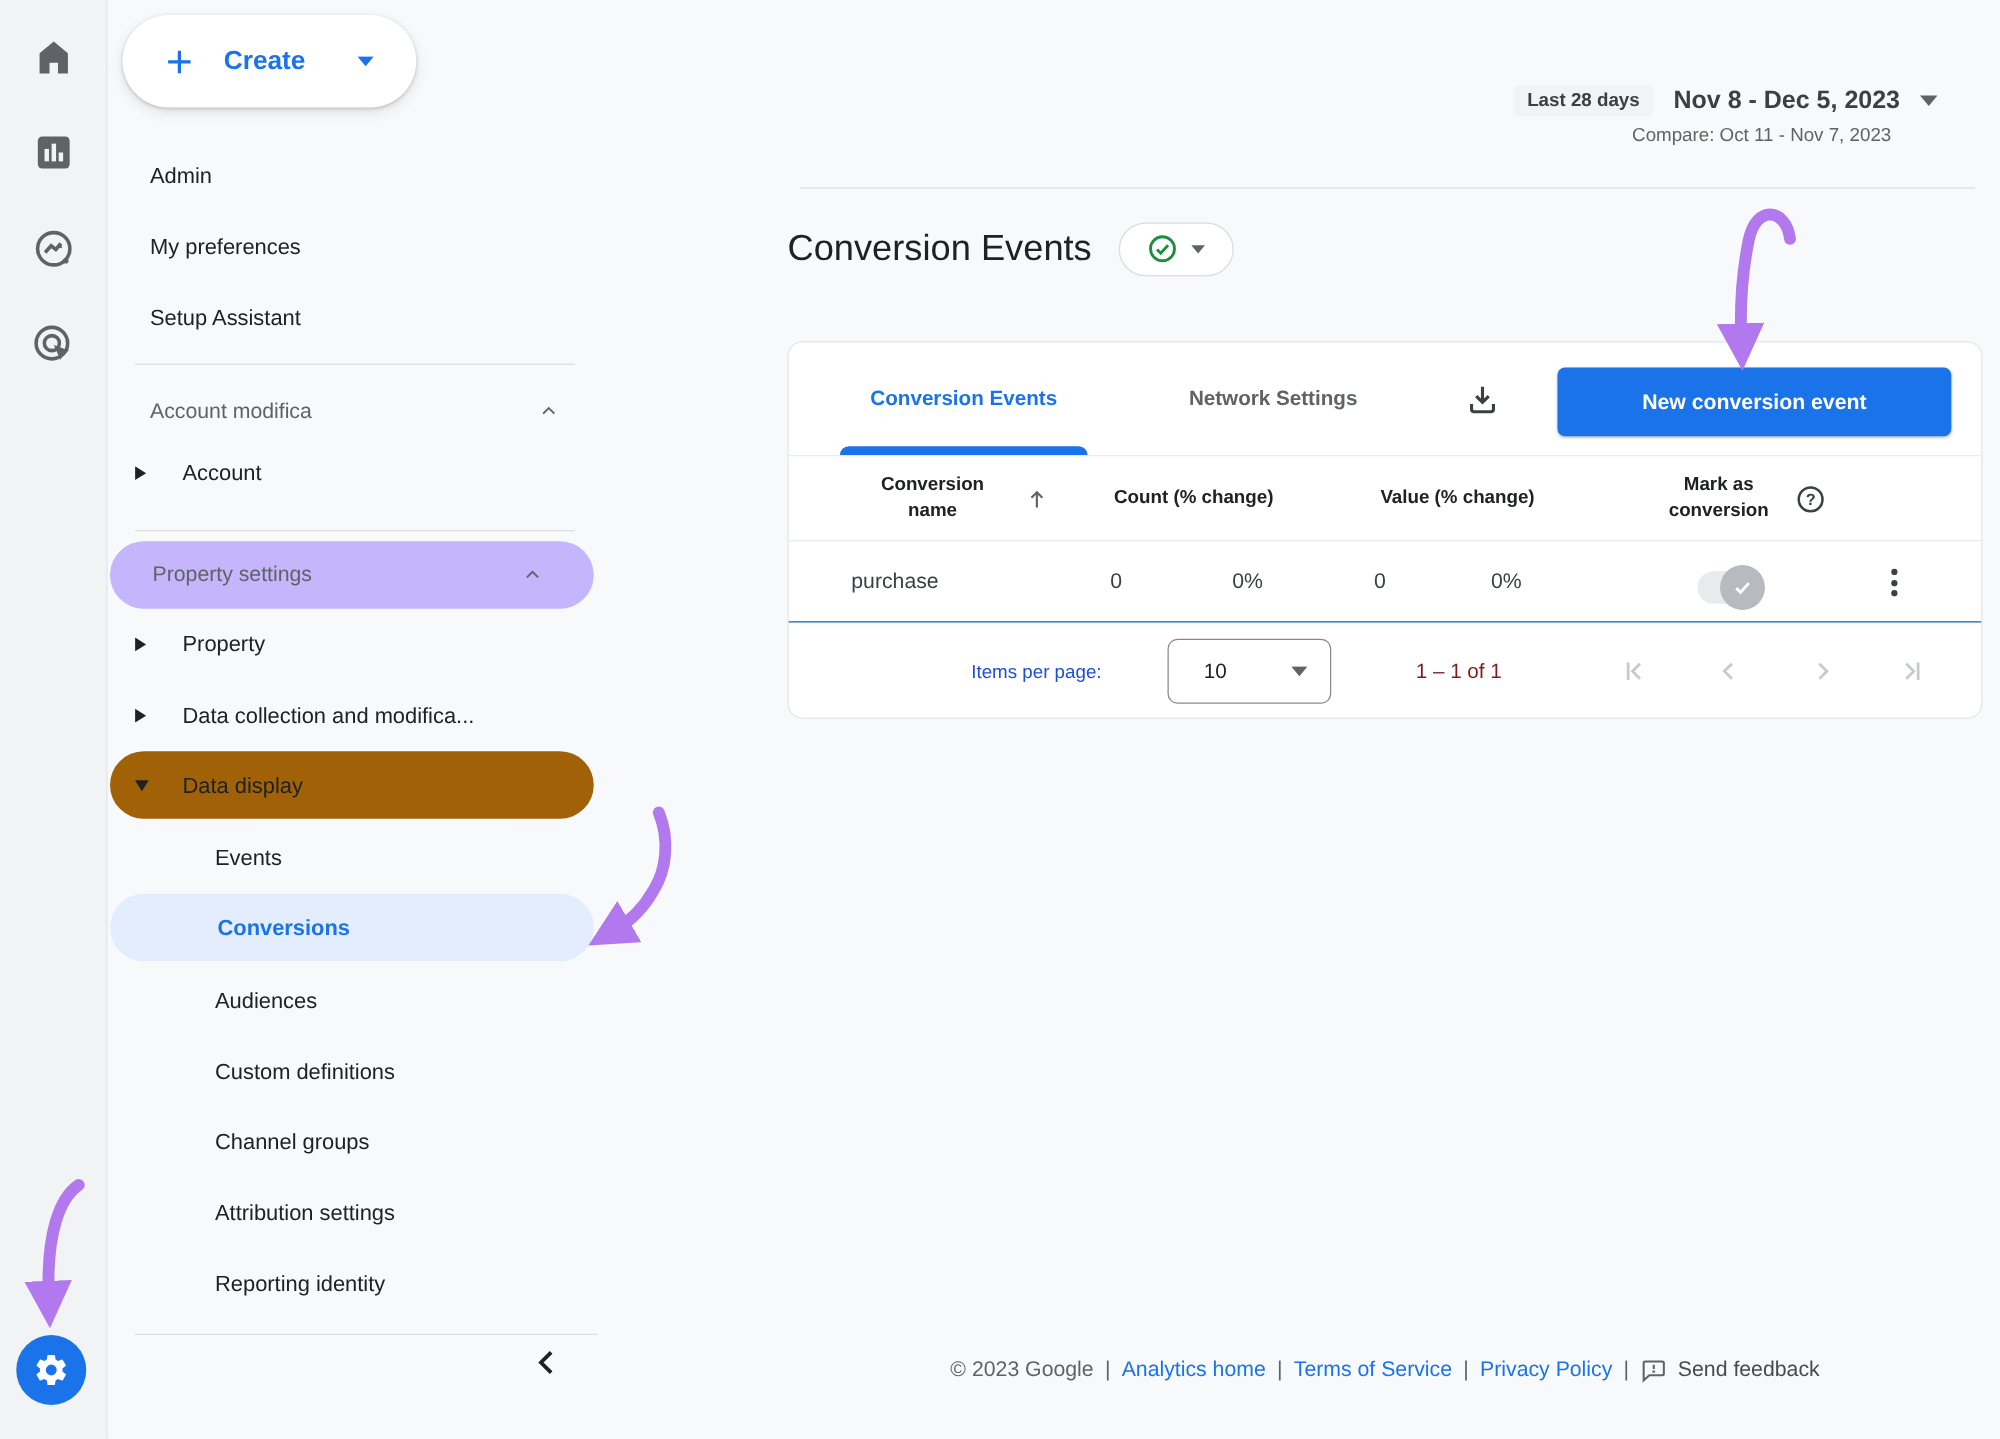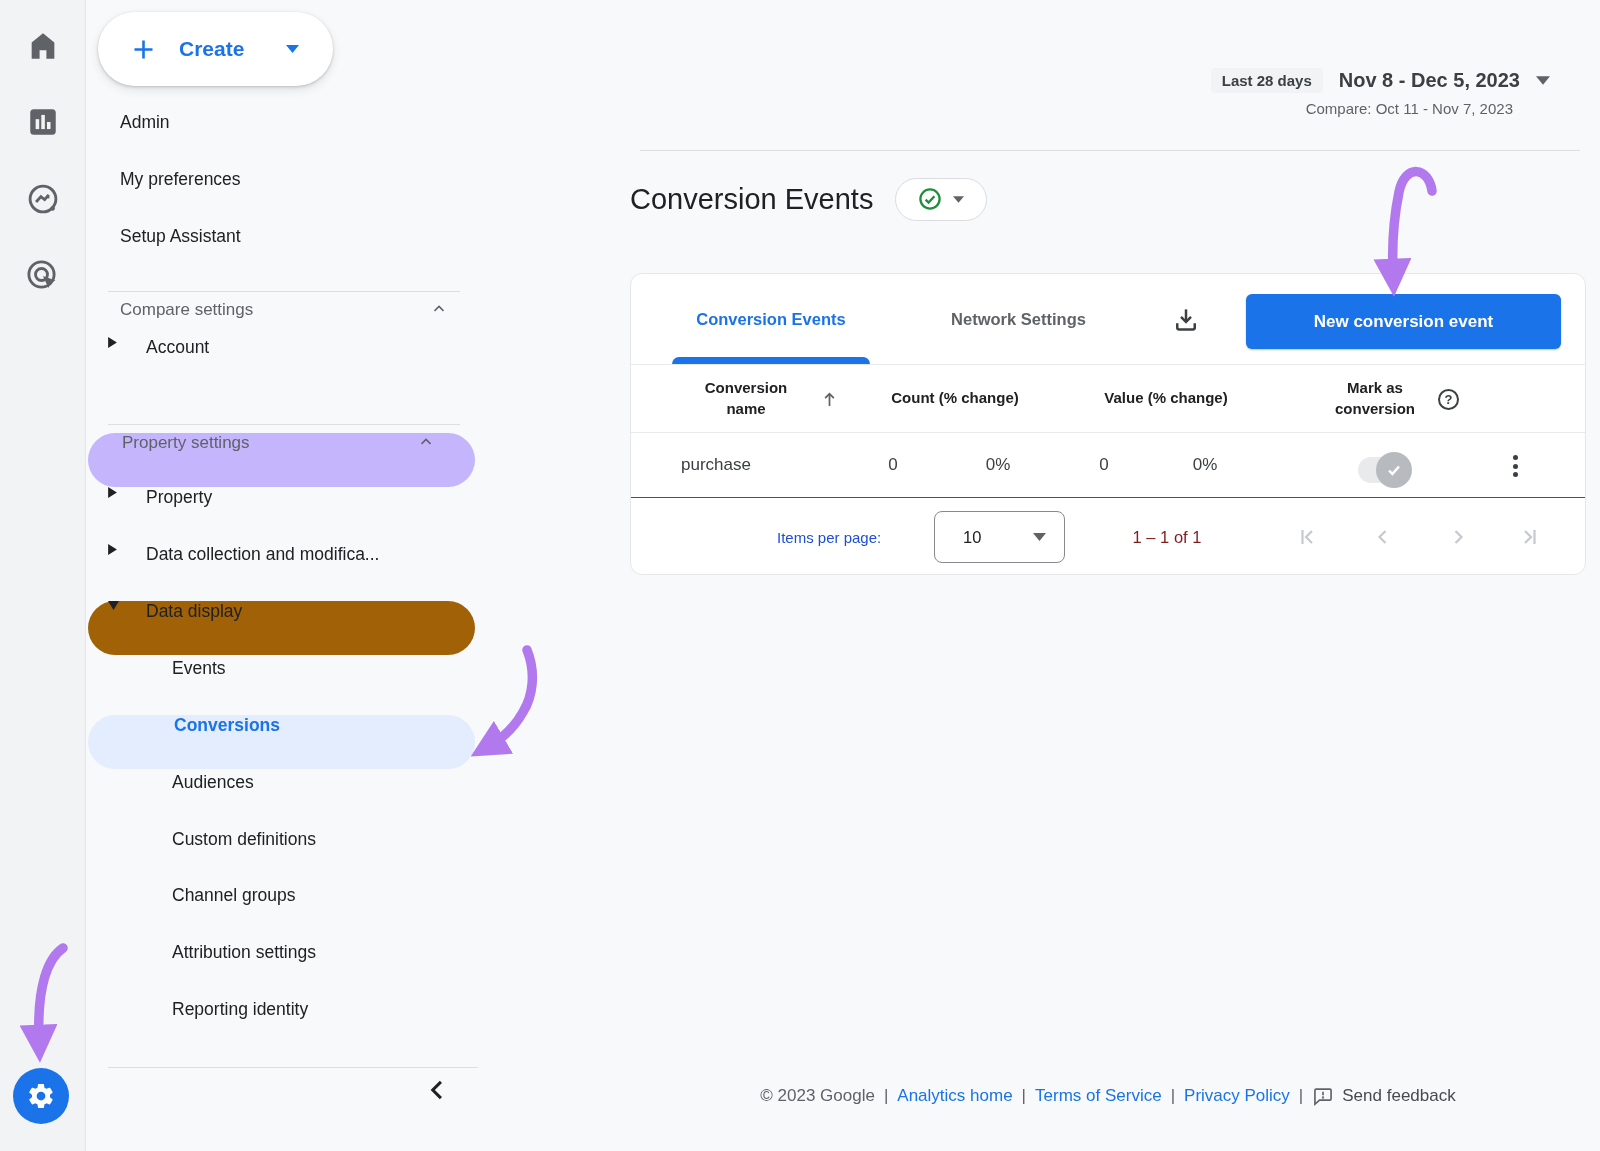--- a/index.html
+++ b/index.html
@@ -25,21 +25,21 @@
   .sidebar { position:absolute; left:86px; top:0; width:424px; height:100%; z-index:4; }
   .create-btn { position:absolute; left:12px; top:12px; width:235px; height:74px;
                 background:#fff; border-radius:38px; display:flex; align-items:center;
                 box-shadow:0 1px 3px rgba(60,64,67,.25), 0 4px 10px rgba(60,64,67,.12);
                 cursor:pointer; }
   .create-btn .plus { margin-left:32px; }
   .create-btn .create-lbl { margin-left:22px; font-size:21px; font-weight:600; color:var(--accent,#1a73e8); }
   .create-btn .caret { margin-left:auto; margin-right:34px; color:var(--accent,#1a73e8); }
 
   .nav-item { position:absolute; left:0; width:424px; height:57px;
-              display:flex; align-items:flex-start; font-size:17.5px; color:#202124; cursor:pointer; }
+              display:flex; align-items:center; font-size:17.5px; color:#202124; cursor:pointer; }
   .nav-item .lbl { margin-left:34px; }
   .nav-item.lvl2 .tri { position:absolute; left:22px; }
   .nav-item.lvl2 .lbl { margin-left:60px; }
   .nav-item.lvl3 .lbl { margin-left:86px; }
   .nav-section { color:#5f6368; font-size:17px; cursor:pointer; }
   .nav-section .chev { position:absolute; right:62px; color:#5f6368; }
   .pill { left:2px; width:387px; height:54px; border-radius:27px; }
   .pill-gray-light { background:#c4b5fd; }
   .pill-gray { background:#a16207; }
   .pill-blue { background:#e3edfd; }
@@ -182,28 +182,28 @@
     </div>
   <div class="nav-item" style="top:169px">
       <span class="lbl">My preferences</span>
     </div>
   <div class="nav-item" style="top:226px">
       <span class="lbl">Setup Assistant</span>
     </div>
   <div class="sb-divider" style="top:291px"></div>
 
   <div class="nav-item nav-section" style="top:300px">
-    <span class="lbl">Compare settings</span>
+    <span class="lbl">Account modifica</span>
     <span class="chev">
         <svg width="18" height="18" viewBox="0 0 24 24" fill="none" stroke="currentColor" stroke-width="2">
           <path d="m6 14.5 6-6 6 6"></path>
         </svg>
       </span>
   </div>
-  <div class="nav-item lvl2" style="top:337px">
+  <div class="nav-item lvl2" style="top:350px">
     <span class="tri">
         <svg width="9" height="11" viewBox="0 0 8 10">
           <path d="M0 0l8 5-8 5z" fill="#202124"></path>
         </svg>
       </span>
     <span class="lbl">Account</span>
   </div>
   <div class="sb-divider" style="top:424px"></div>
 
   <div class="nav-item nav-section pill pill-gray-light" style="top:433px">

